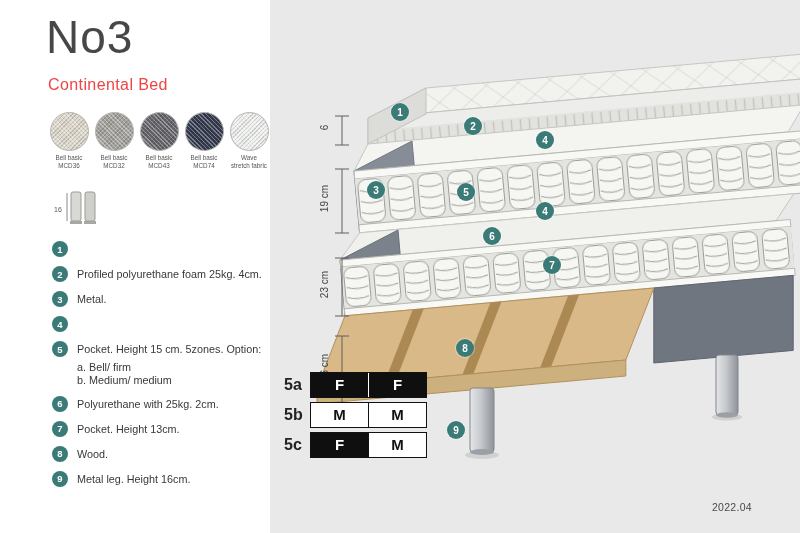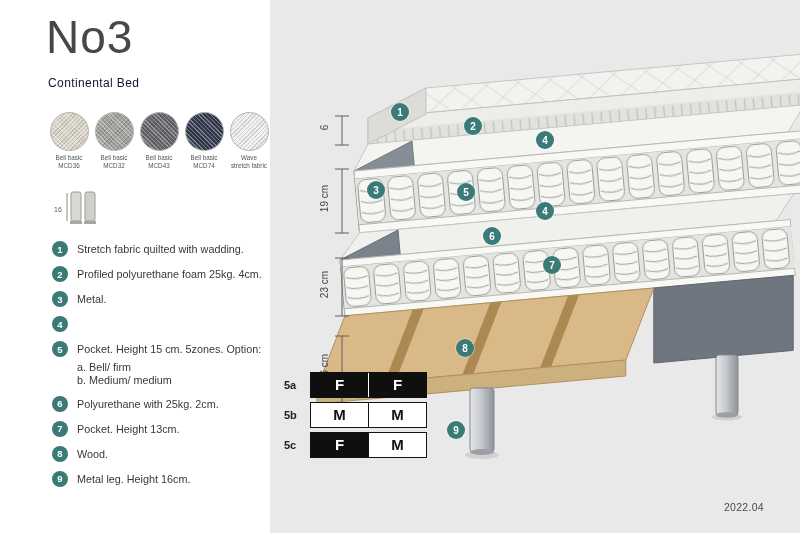--- a/index.html
+++ b/index.html
@@ -3,21 +3,21 @@
 <meta charset="utf-8">
 <style>
   html,body{margin:0;padding:0;}
   body{width:800px;height:533px;position:relative;overflow:hidden;background:#fff;
        font-family:"Liberation Sans",sans-serif;color:#383838;}
 
   
   .left-panel{position:absolute;left:0;top:0;width:270px;height:423px;background:#fff;}
   .page-title{position:absolute;left:46px;top:10px;font-size:46px;font-weight:400;
               color:#474747;letter-spacing:1px;}
-  .page-subtitle{position:absolute;left:48px;top:76px;font-size:12px;color:#0f172a;
+  .page-subtitle{position:absolute;left:48px;top:76px;font-size:16px;color:#ef4444;
                  letter-spacing:.4px;}
   .swatches{position:absolute;left:48px;top:112px;display:flex;gap:3px;}
   .swatch{width:42px;display:flex;flex-direction:column;align-items:center;}
   .swatch-circle{width:37px;height:37px;border-radius:50%;border:1px solid #b5b5b2;
     background-image:repeating-linear-gradient(45deg,rgba(255,255,255,.35) 0 1px,transparent 1px 3px),
                      repeating-linear-gradient(-45deg,rgba(0,0,0,.16) 0 1px,transparent 1px 3px);}
   .swatch-label{margin-top:3px;font-size:6.3px;line-height:7.5px;color:#555;text-align:center;}
   .leg-icon{position:absolute;left:54px;top:188px;display:flex;align-items:flex-end;gap:3px;}
   .leg-size{font-size:7px;color:#555;margin-bottom:15px;}
   .legend{position:absolute;left:52px;top:241px;width:218px;}
@@ -31,28 +31,28 @@
   .right-panel{position:absolute;left:270px;top:0;width:530px;height:533px;
                background:#e9e9e9;overflow:hidden;}
   .bed-svg{position:absolute;left:0;top:0;}
   .vlabel{position:absolute;width:60px;text-align:center;font-size:10px;color:#454545;
           transform:rotate(-90deg);}
   .ill-badge{position:absolute;width:18px;height:18px;border-radius:50%;color:#fff;
              font-size:10px;font-weight:bold;display:flex;align-items:center;
              justify-content:center;box-shadow:0 0 0 1px rgba(255,255,255,.35);z-index:3;}
   .firmness{position:absolute;left:14px;top:372px;z-index:3;}
   .f-row{display:flex;align-items:center;margin-bottom:4px;}
-  .f-label{width:26px;font-size:11px;font-weight:bold;color:#222;}
+  .f-label{width:26px;font-size:16px;font-weight:bold;color:#222;}
   .f-box{display:flex;border:1px solid #121212;background:#fff;}
   .f-cell{width:57px;height:24px;line-height:24px;text-align:center;font-size:15px;font-weight:bold;}
   .f-cell + .f-cell{border-left:1px solid #121212;}
   .f-cell.dark{background:#0f0f0f;color:#fff;}
   .f-cell.light{background:#fff;color:#111;}
   .f-row.both-dark .f-cell + .f-cell{border-left-color:#fff;}
-  .version{position:absolute;right:36px;bottom:20px;font-size:10.5px;color:#4a4a4a;
+  .version{position:absolute;right:48px;bottom:20px;font-size:10.5px;color:#4a4a4a;
            letter-spacing:.3px;z-index:3;}
 </style>
 </head>
 <body>
 
 <div class="left-panel">
   <div class="page-title">No3</div>
   <div class="page-subtitle">Continental Bed</div>
 
   <div class="swatches">
@@ -85,21 +85,20 @@
       <rect x="6" y="4" width="10" height="29" rx="2" fill="#d8d8d5" stroke="#9b9b97"></rect>
       <rect x="20" y="4" width="10" height="29" rx="2" fill="#cfcfcc" stroke="#9b9b97"></rect>
       <rect x="5" y="33" width="12" height="3" fill="#a7a7a4"></rect>
       <rect x="19" y="33" width="12" height="3" fill="#a7a7a4"></rect>
     </svg>
   </div>
 
   <div class="legend">
     <div class="legend-row">
       <span class="chip" style="background-color: rgb(58, 122, 119);">1</span>
-      <span class="legend-text">Stretch fabric quilted with wadding.</span>
     </div>
     <div class="legend-row">
       <span class="chip" style="background-color: rgb(58, 122, 119);">2</span>
       <span class="legend-text">Profiled polyurethane foam 25kg. 4cm.</span>
     </div>
     <div class="legend-row">
       <span class="chip" style="background-color: rgb(58, 122, 119);">3</span>
       <span class="legend-text">Metal.</span>
     </div>
     <div class="legend-row">

